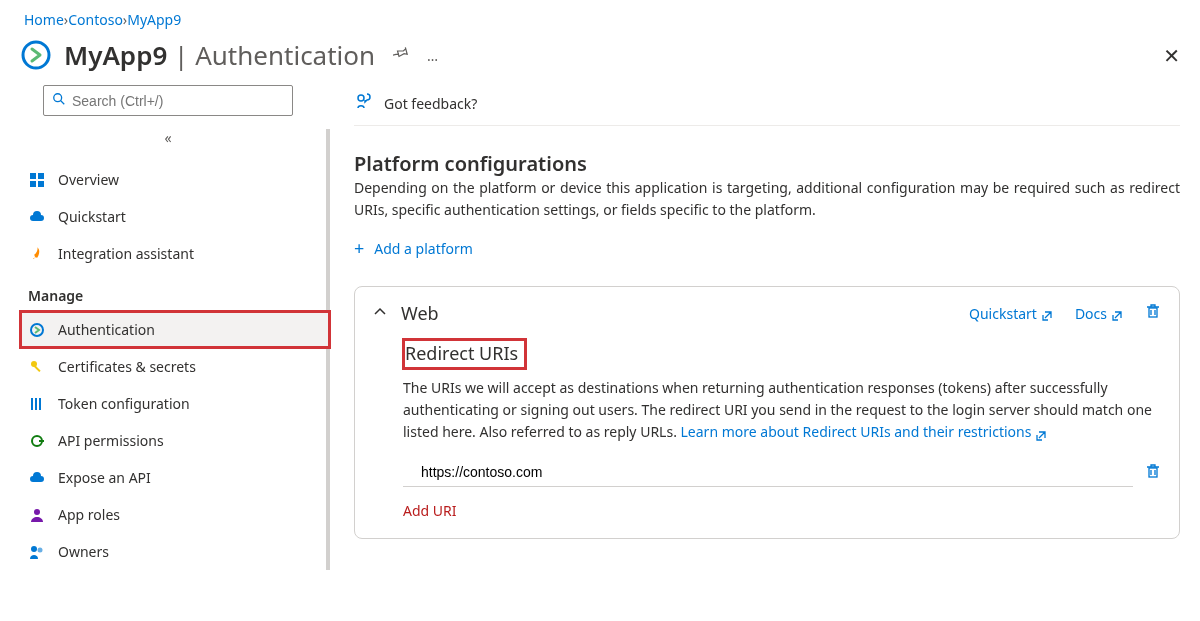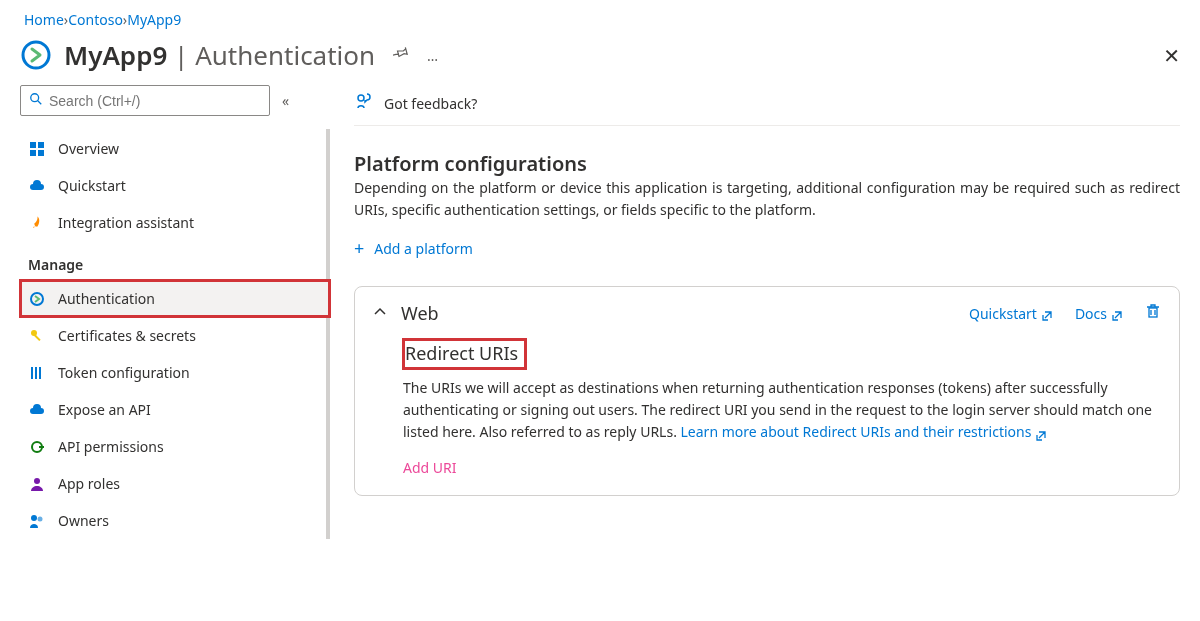--- a/index.html
+++ b/index.html
@@ -38,21 +38,21 @@
   
   .body-grid {
     display: grid;
     grid-template-columns: 310px 1fr;
     column-gap: 24px;
     padding: 0 0 0 20px;
   }
 
   
   .sidebar { position: relative; }
-  .search-row { display:flex; align-items:center; gap:12px; margin-bottom: 14px; padding-right: 14px;}
+  .search-row { display:flex; align-items:center; gap:12px; margin-bottom: 14px; padding-right: 14px; flex-direction: column;}
   .search {
     display:flex; align-items:center;
     border: 1px solid #8a8886; border-radius: 2px;
     padding: 5px 8px; width: 250px;
     color:#605e5c;
   }
   .search input { border:none; outline:none; width:100%; font-size:14px; color:#323130; background:transparent;}
   .collapse-chevrons { color:#605e5c; font-size:14px; }
 
   .nav-item {
@@ -134,21 +134,21 @@
     margin: 6px 0 14px 0;
   }
   .uri-input {
     flex: 1;
     border: none;
     border-bottom: 1px solid #d2d0ce;
     padding: 6px 4px 6px 18px;
     font-size: 14px;
     outline: none;
   }
-  .add-uri { color:#ec4899; cursor:pointer; }
+  .add-uri { color:#b91c1c; cursor:pointer; }
 </style>
 </head>
 <body>
 
 <div class="breadcrumb">
   <a href="#">Home</a>
   <span class="sep">›</span>
   <a href="#">Contoso</a>
   <span class="sep">›</span>
   <a href="#">MyApp9</a>
@@ -251,36 +251,36 @@
         <svg width="16" height="16" viewBox="0 0 16 16">
             <rect x="2" y="2" width="2" height="12" fill="#0078d4"></rect>
             <rect x="6" y="2" width="2" height="12" fill="#0078d4"></rect>
             <rect x="10" y="2" width="2" height="12" fill="#0078d4"></rect>
           </svg>
       </span>
       <span>Token configuration</span>
     </div>
 
     <div class="nav-item">
+      <span class="icon" style="color:#107c10;">
+        <svg width="16" height="16" viewBox="0 0 16 16">
+            <circle cx="8" cy="8" r="5" fill="none" stroke="#107c10" stroke-width="2"></circle>
+            <path d="M10 8h5" stroke="#107c10" stroke-width="2"></path>
+          </svg>
+      </span>
+      <span>API permissions</span>
+    </div>
+
+    <div class="nav-item">
       <span class="icon" style="color:#0078d4;">
         <svg width="16" height="12" viewBox="0 0 16 12">
             <path d="M4 10a3 3 0 010-6 4 4 0 018 0 3 3 0 010 6z" fill="#0078d4"></path>
           </svg>
       </span>
       <span>Expose an API</span>
-    </div>
-
-    <div class="nav-item">
-      <span class="icon" style="color:#107c10;">
-        <svg width="16" height="16" viewBox="0 0 16 16">
-            <circle cx="8" cy="8" r="5" fill="none" stroke="#107c10" stroke-width="2"></circle>
-            <path d="M10 8h5" stroke="#107c10" stroke-width="2"></path>
-          </svg>
-      </span>
-      <span>API permissions</span>
     </div>
 
     <div class="nav-item">
       <span class="icon" style="color:#7719aa;">
         <svg width="16" height="16" viewBox="0 0 16 16">
             <circle cx="8" cy="5" r="3" fill="#7719aa"></circle>
             <path d="M2 15c0-3 3-5 6-5s6 2 6 5" fill="#7719aa"></path>
           </svg>
       </span>
       <span>App roles</span>
@@ -356,19 +356,28 @@
           <span class="subheading highlight-box">Redirect URIs</span>
           <p class="card-desc">
             <span>The URIs we will accept as destinations when returning authentication responses (tokens) after successfully authenticating or signing out users. The redirect URI you send in the request to the login server should match one listed here. Also referred to as reply URLs. </span><a href="#">
                 <span>Learn more about Redirect URIs and their restrictions</span>
                 <span class="ext-icon"><svg width="12" height="12" viewBox="0 0 12 12">
                     <path d="M4 2h6v6M10 2L4 8M2 5v5h5" fill="none" stroke="#0078d4" stroke-width="1.3"></path>
                   </svg></span>
               </a>
           </p>
 
+          <div class="uri-row">
+            <input class="uri-input" value="https://contoso.com" style="">
+            <span class="trash">
+              <svg width="16" height="16" viewBox="0 0 16 16">
+                  <rect x="4" y="5" width="8" height="9" fill="none" stroke="#0078d4" stroke-width="1.3"></rect>
+                  <path d="M2 4h12M6 4V2h4v2M6 7v5M10 7v5" fill="none" stroke="#0078d4" stroke-width="1.3"></path>
+                </svg>
+            </span>
+          </div>
 
           <span class="add-uri">Add URI</span>
         </div>
       </div>
     </div>
   </div>
 </div>
 
 </body></html>

